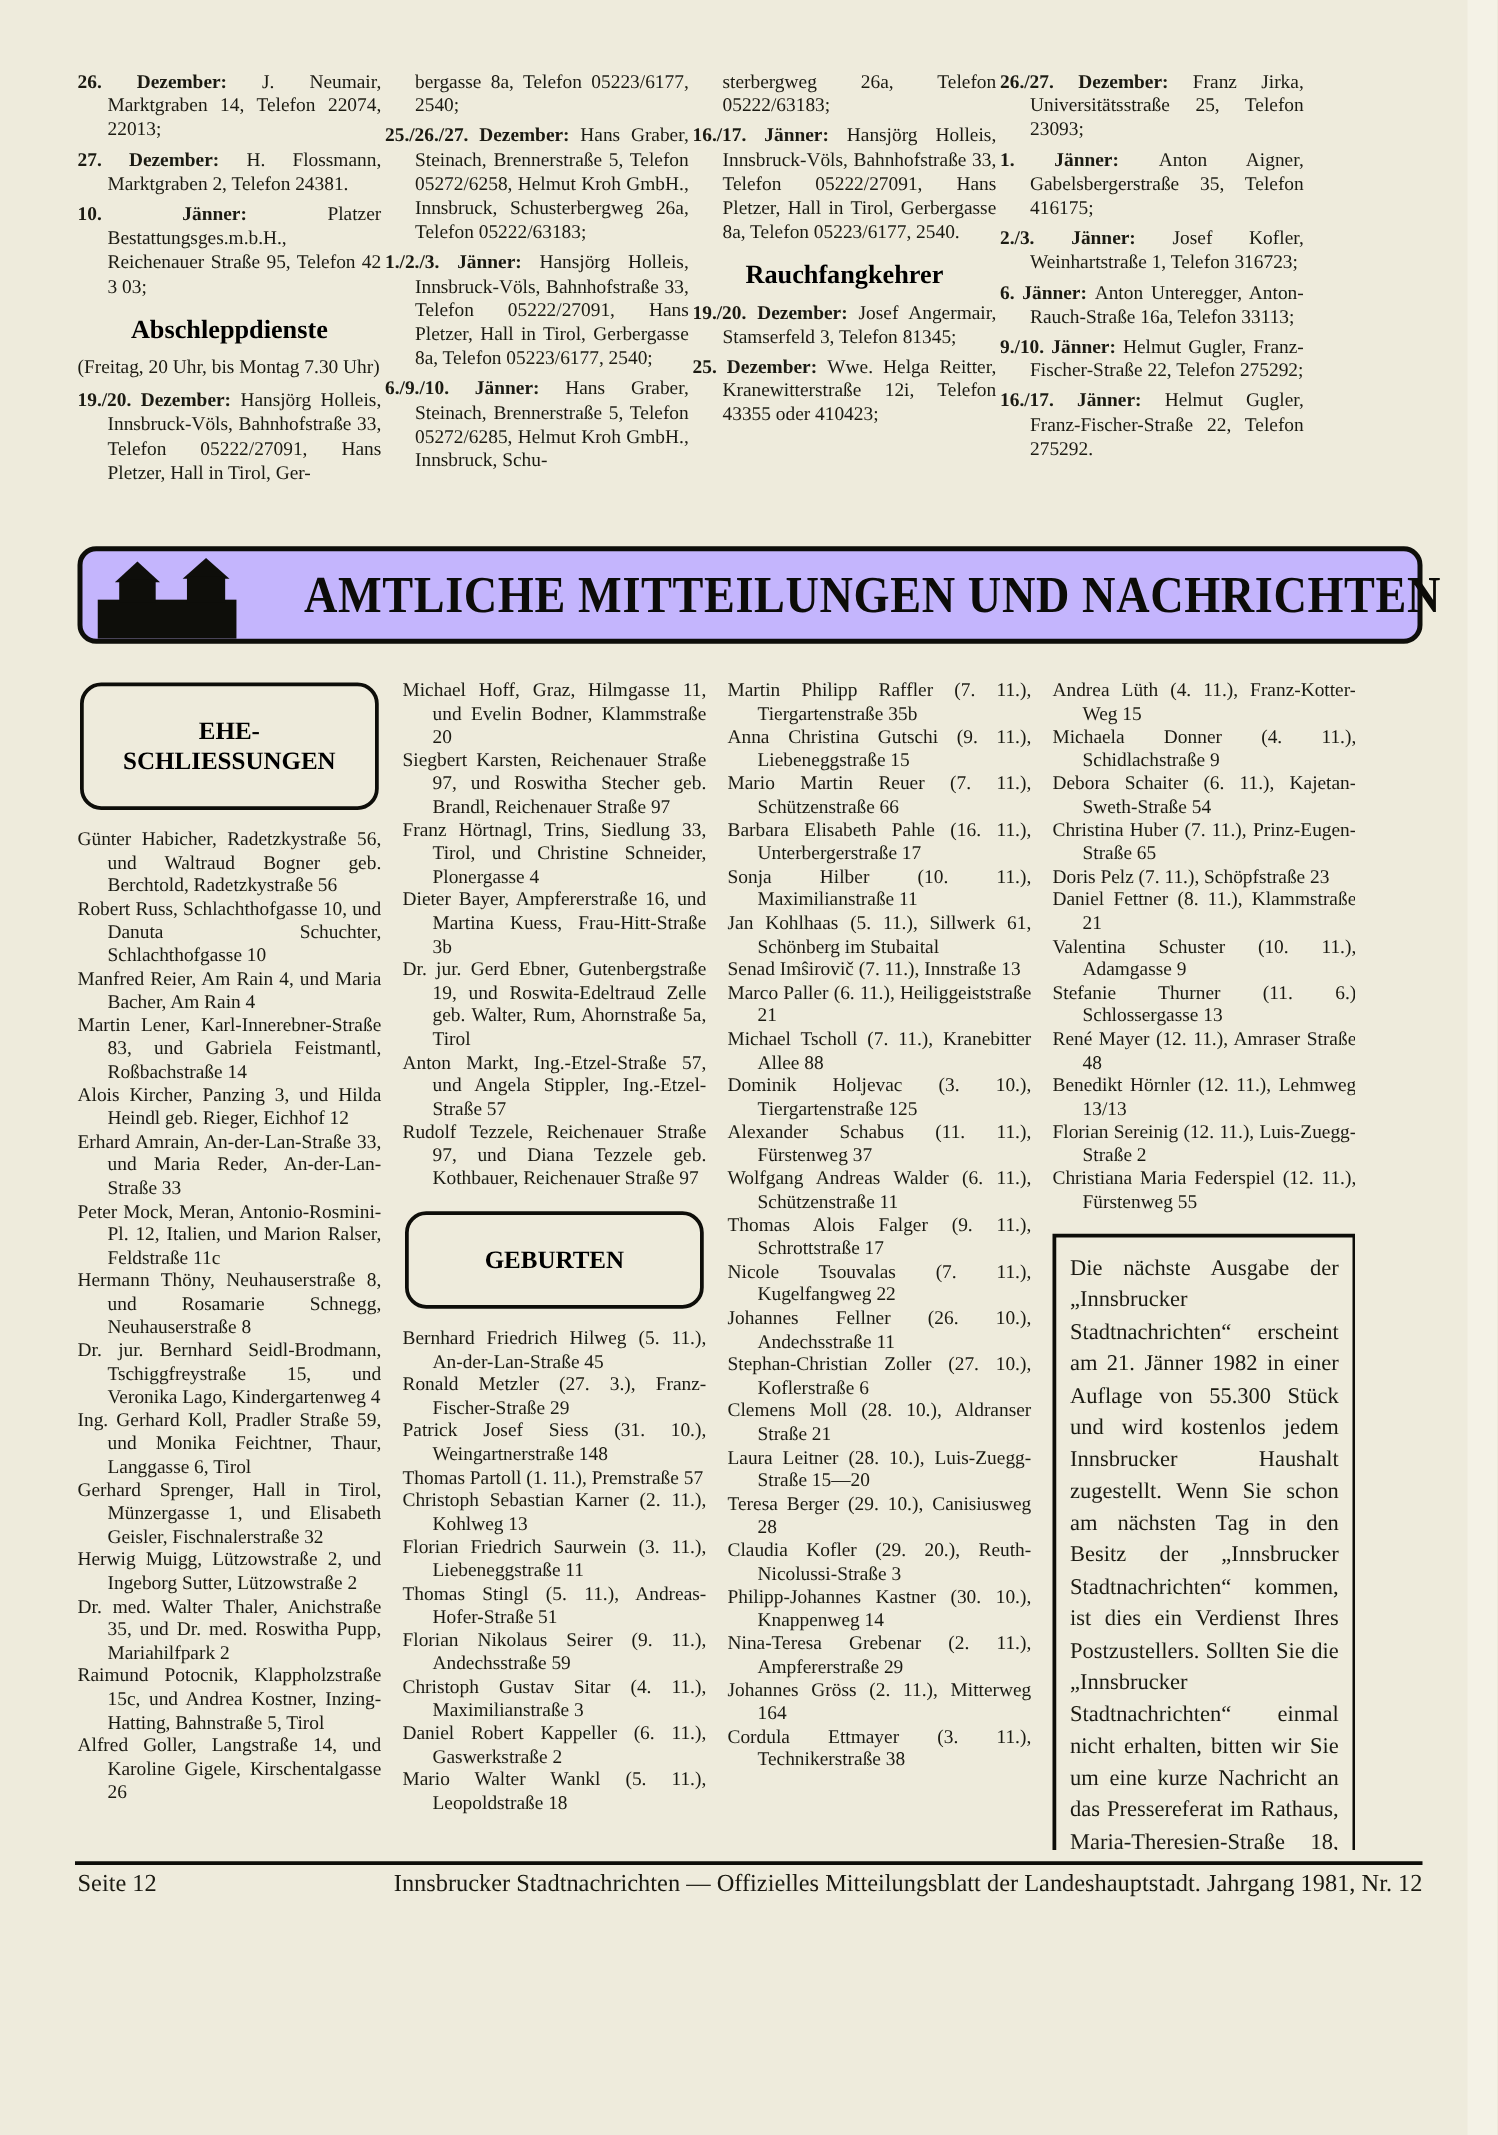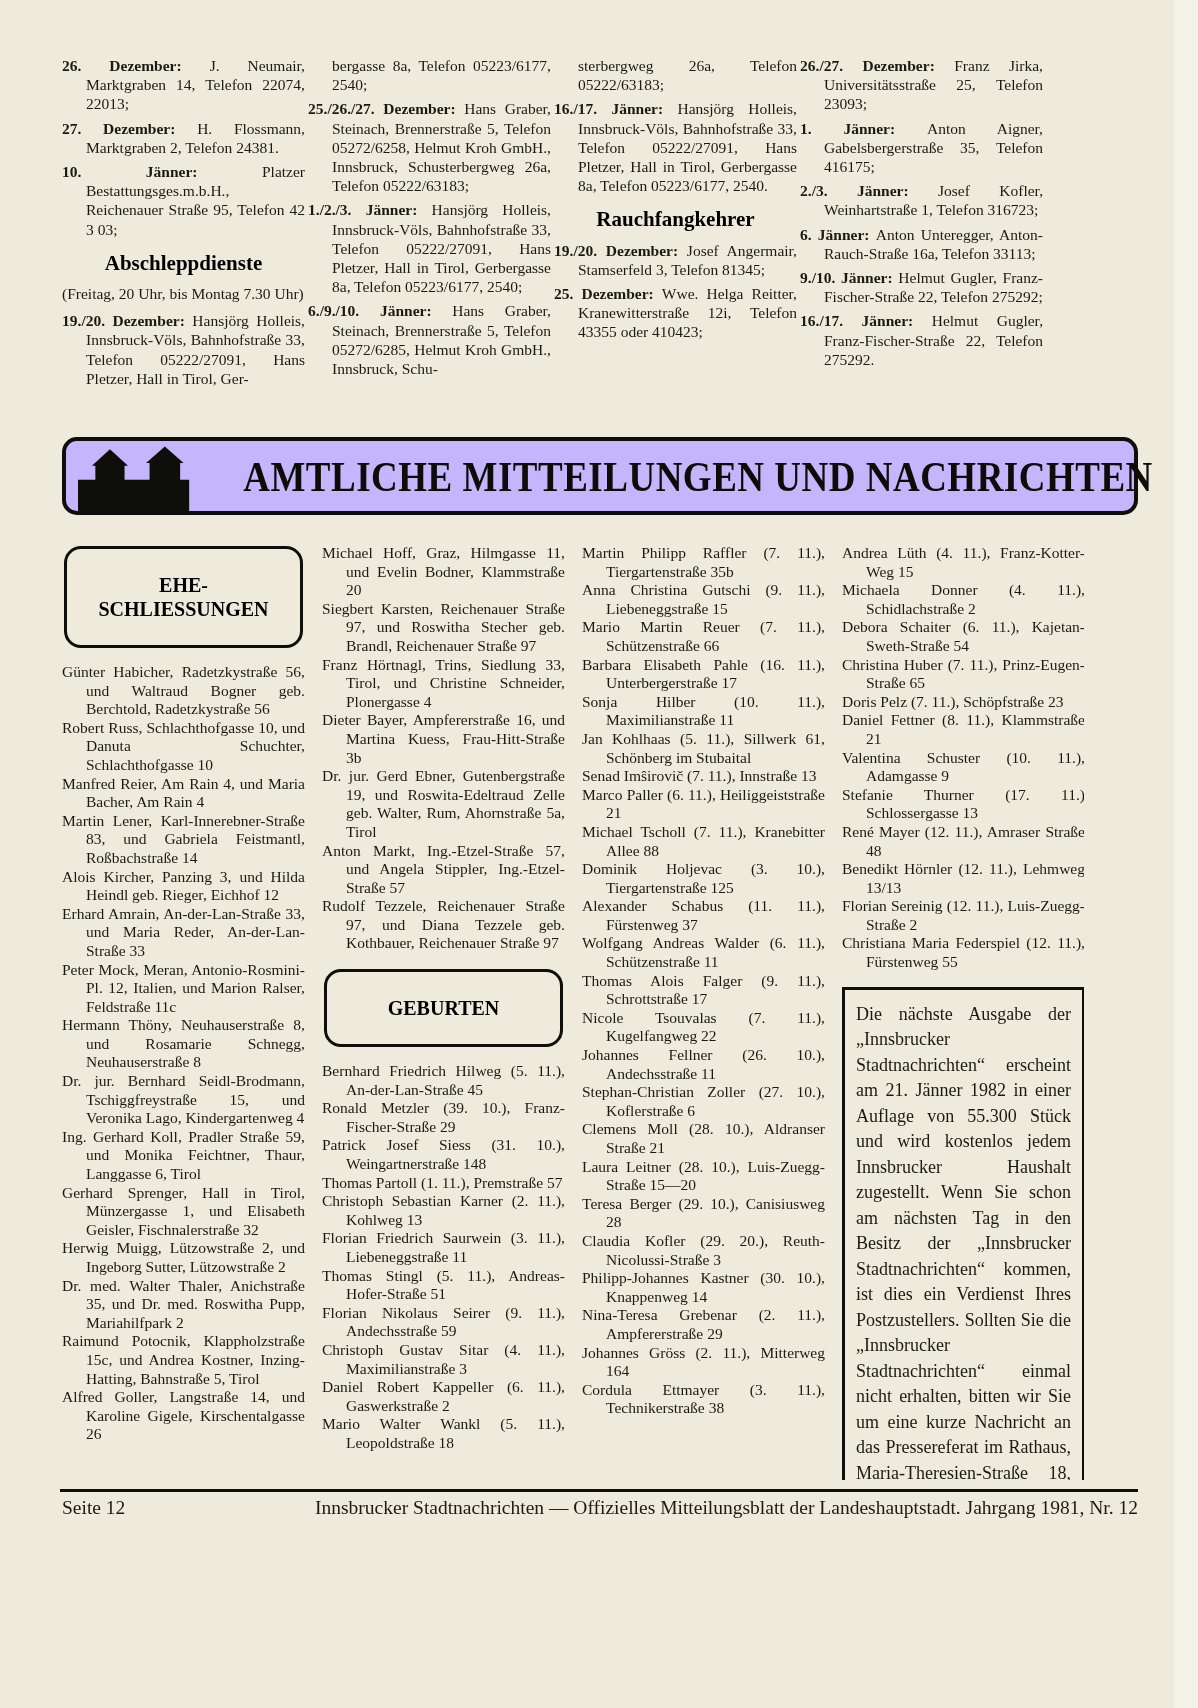--- a/index.html
+++ b/index.html
@@ -145,21 +145,21 @@
         <p class="entry">Siegbert Karsten, Reichenauer Straße 97, und Roswitha Stecher geb. Brandl, Reichenauer Straße 97</p>
         <p class="entry">Franz Hörtnagl, Trins, Siedlung 33, Tirol, und Christine Schneider, Plonergasse 4</p>
         <p class="entry">Dieter Bayer, Ampfererstraße 16, und Martina Kuess, Frau-Hitt-Straße 3b</p>
         <p class="entry">Dr. jur. Gerd Ebner, Gutenbergstraße 19, und Roswita-Edeltraud Zelle geb. Walter, Rum, Ahornstraße 5a, Tirol</p>
         <p class="entry">Anton Markt, Ing.-Etzel-Straße 57, und Angela Stippler, Ing.-Etzel-Straße 57</p>
         <p class="entry">Rudolf Tezzele, Reichenauer Straße 97, und Diana Tezzele geb. Kothbauer, Reichenauer Straße 97</p>
         <div class="section-box">
           <div>GEBURTEN</div>
         </div>
         <p class="entry">Bernhard Friedrich Hilweg (5. 11.), An-der-Lan-Straße 45</p>
-        <p class="entry">Ronald Metzler (39. 10.), Franz-Fischer-Straße 29</p>
+        <p class="entry">Ronald Metzler (27. 3.), Franz-Fischer-Straße 29</p>
         <p class="entry">Patrick Josef Siess (31. 10.), Weingartnerstraße 148</p>
         <p class="entry">Thomas Partoll (1. 11.), Premstraße 57</p>
         <p class="entry">Christoph Sebastian Karner (2. 11.), Kohlweg 13</p>
         <p class="entry">Florian Friedrich Saurwein (3. 11.), Liebeneggstraße 11</p>
         <p class="entry">Thomas Stingl (5. 11.), Andreas-Hofer-Straße 51</p>
         <p class="entry">Florian Nikolaus Seirer (9. 11.), Andechsstraße 59</p>
         <p class="entry">Christoph Gustav Sitar (4. 11.), Maximilianstraße 3</p>
         <p class="entry">Daniel Robert Kappeller (6. 11.), Gaswerkstraße 2</p>
         <p class="entry">Mario Walter Wankl (5. 11.), Leopoldstraße 18</p>
       </div>
@@ -184,27 +184,27 @@
         <p class="entry">Laura Leitner (28. 10.), Luis-Zuegg-Straße 15—20</p>
         <p class="entry">Teresa Berger (29. 10.), Canisiusweg 28</p>
         <p class="entry">Claudia Kofler (29. 20.), Reuth-Nicolussi-Straße 3</p>
         <p class="entry">Philipp-Johannes Kastner (30. 10.), Knappenweg 14</p>
         <p class="entry">Nina-Teresa Grebenar (2. 11.), Ampfererstraße 29</p>
         <p class="entry">Johannes Gröss (2. 11.), Mitterweg 164</p>
         <p class="entry">Cordula Ettmayer (3. 11.), Technikerstraße 38</p>
       </div>
     <div class="col">
         <p class="entry">Andrea Lüth (4. 11.), Franz-Kotter-Weg 15</p>
-        <p class="entry">Michaela Donner (4. 11.), Schidlachstraße 2</p>
+        <p class="entry">Michaela Donner (4. 11.), Schidlachstraße 9</p>
         <p class="entry">Debora Schaiter (6. 11.), Kajetan-Sweth-Straße 54</p>
         <p class="entry">Christina Huber (7. 11.), Prinz-Eugen-Straße 65</p>
         <p class="entry">Doris Pelz (7. 11.), Schöpfstraße 23</p>
         <p class="entry">Daniel Fettner (8. 11.), Klammstraße 21</p>
         <p class="entry">Valentina Schuster (10. 11.), Adamgasse 9</p>
-        <p class="entry">Stefanie Thurner (17. 11.) Schlossergasse 13</p>
+        <p class="entry">Stefanie Thurner (11. 6.) Schlossergasse 13</p>
         <p class="entry">René Mayer (12. 11.), Amraser Straße 48</p>
         <p class="entry">Benedikt Hörnler (12. 11.), Lehmweg 13/13</p>
         <p class="entry">Florian Sereinig (12. 11.), Luis-Zuegg-Straße 2</p>
         <p class="entry">Christiana Maria Federspiel (12. 11.), Fürstenweg 55</p>
         <div class="notice-box">
           <p>Die nächste Ausgabe der „Innsbrucker Stadtnachrichten“ erscheint am 21. Jänner 1982 in einer Auflage von 55.300 Stück und wird kostenlos jedem Innsbrucker Haushalt zugestellt. Wenn Sie schon am nächsten Tag in den Besitz der „Innsbrucker Stadtnachrichten“ kommen, ist dies ein Verdienst Ihres Postzustellers. Sollten Sie die „Innsbrucker Stadtnachrichten“ einmal nicht erhalten, bitten wir Sie um eine kurze Nachricht an das Pressereferat im Rathaus, Maria-Theresien-Straße 18, Tel. 32 4 66.</p>
         </div>
       </div>
   </div>
 

